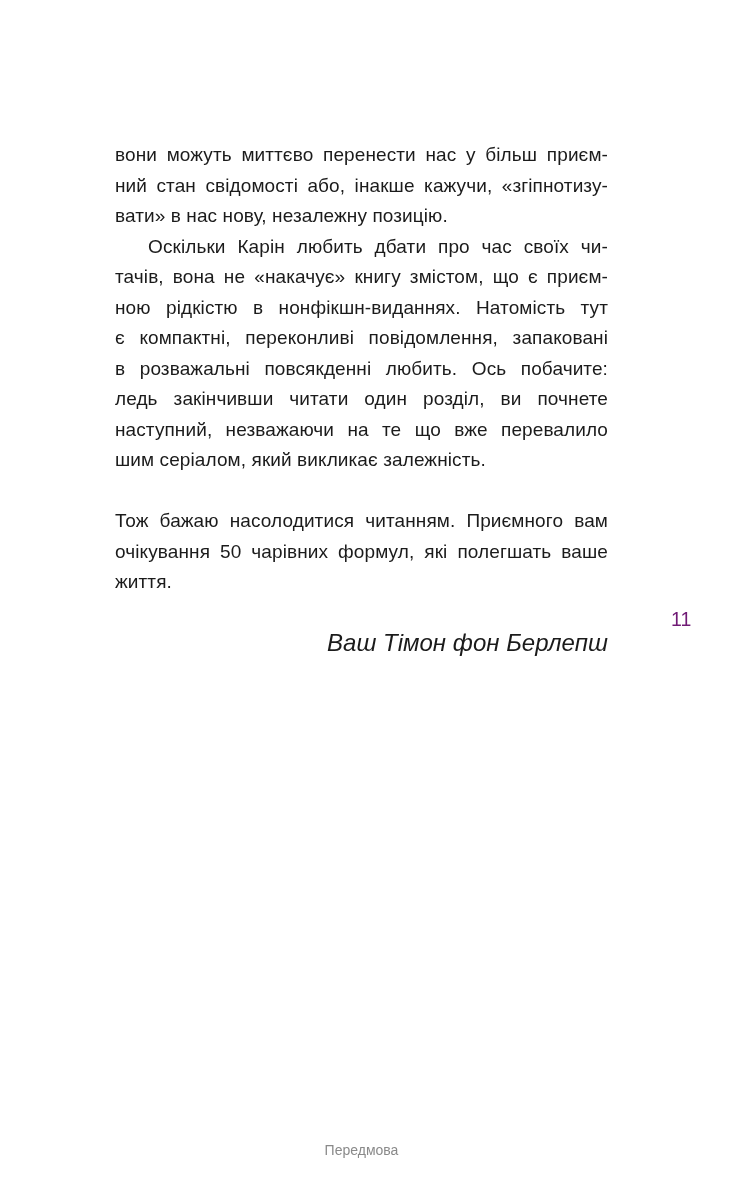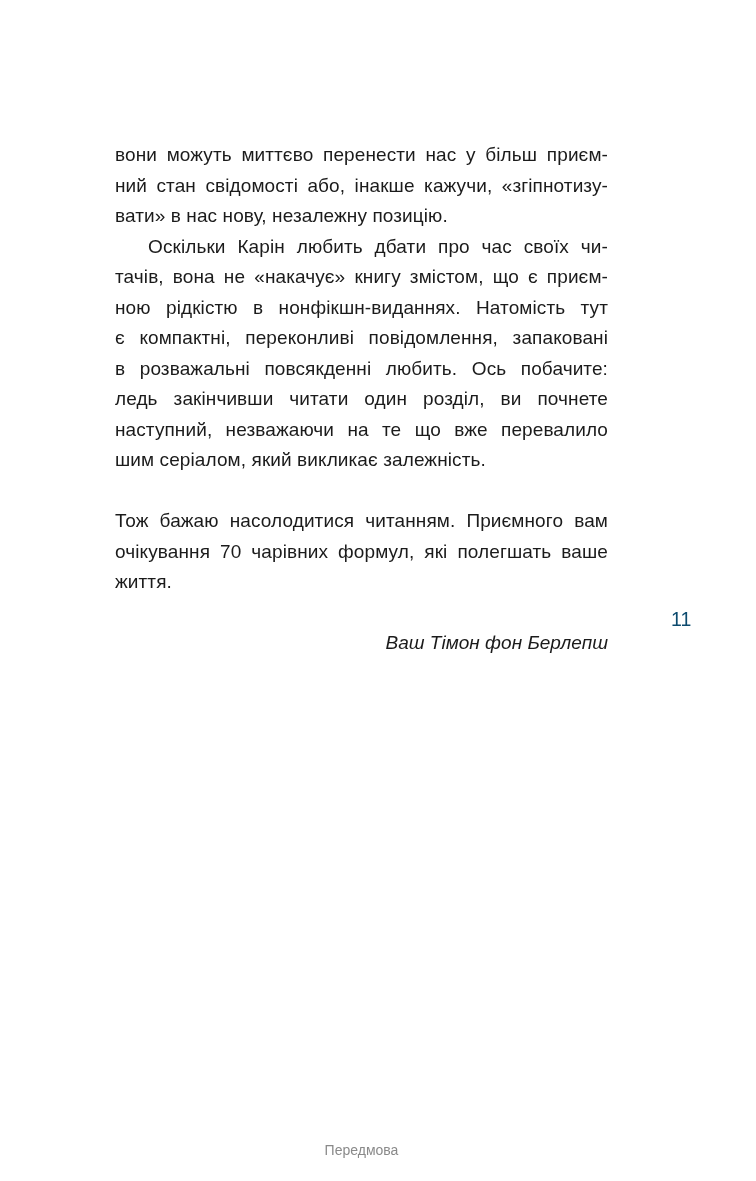--- a/index.html
+++ b/index.html
@@ -40,31 +40,31 @@
   .line.indent {
     text-indent: 33px;
   }
   .paragraph.spaced {
     margin-top: 30.5px;
   }
   .signature {
     margin-top: 30.5px;
     height: 30.5px;
     line-height: 30.5px;
-    font-size: 19px;
+    font-size: 24px;
     font-style: italic;
     text-align: right;
   }
   .page-number {
     position: absolute;
     left: 671px;
     top: 581px;
     font-size: 19.5px;
     line-height: 20px;
-    color: #0c4a6e;
+    color: #701a75;
   }
   .footer {
     position: absolute;
     left: 115px;
     top: 1113px;
     width: 493px;
     text-align: center;
     font-size: 14px;
     line-height: 18px;
     color: #8a8a8a;
@@ -87,21 +87,21 @@
           <div class="line">тачів, вона не «накачує» книгу змістом, що є приєм-</div>
           <div class="line">ною рідкістю в нонфікшн-виданнях. Натомість тут</div>
           <div class="line">є компактні, переконливі повідомлення, запаковані</div>
           <div class="line">в розважальні повсякденні любить. Ось побачите:</div>
           <div class="line">ледь закінчивши читати один розділ, ви почнете</div>
           <div class="line">наступний, незважаючи на те що вже перевалило</div>
           <div class="line last">шим серіалом, який викликає залежність.</div>
         </div>
         <div class="paragraph spaced">
           <div class="line">Тож бажаю насолодитися читанням. Приємного вам</div>
-          <div class="line">очікування 70 чарівних формул, які полегшать ваше</div>
+          <div class="line">очікування 50 чарівних формул, які полегшать ваше</div>
           <div class="line last">життя.</div>
         </div>
       </div>
     <div class="signature">Ваш Тімон фон Берлепш</div>
   </div>
 
   <div class="page-number">11</div>
 
   <div class="footer">
     <span>Передмова</span>

